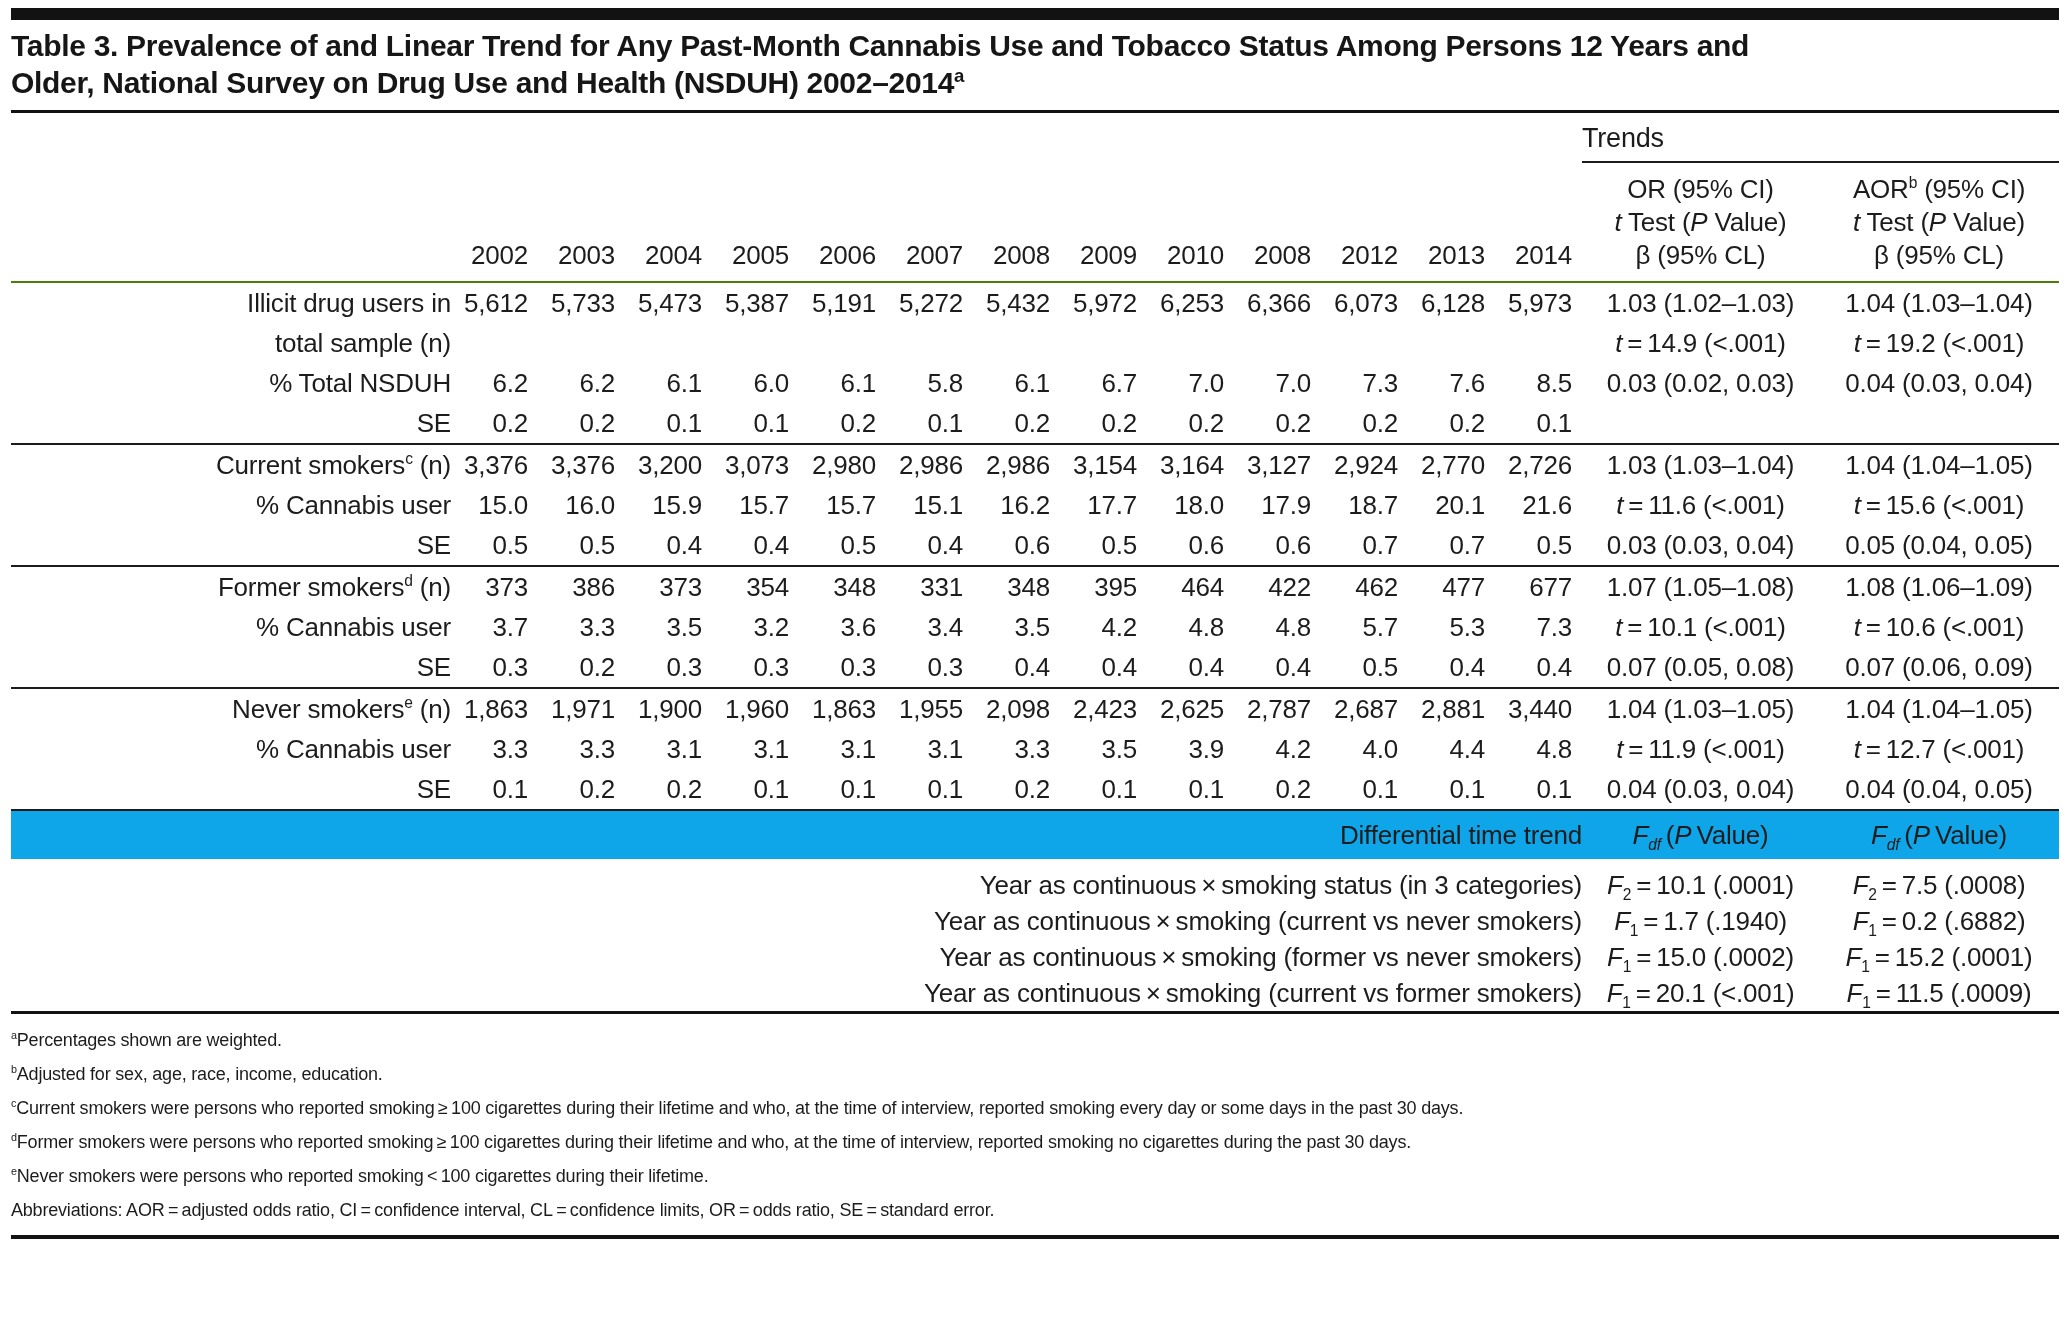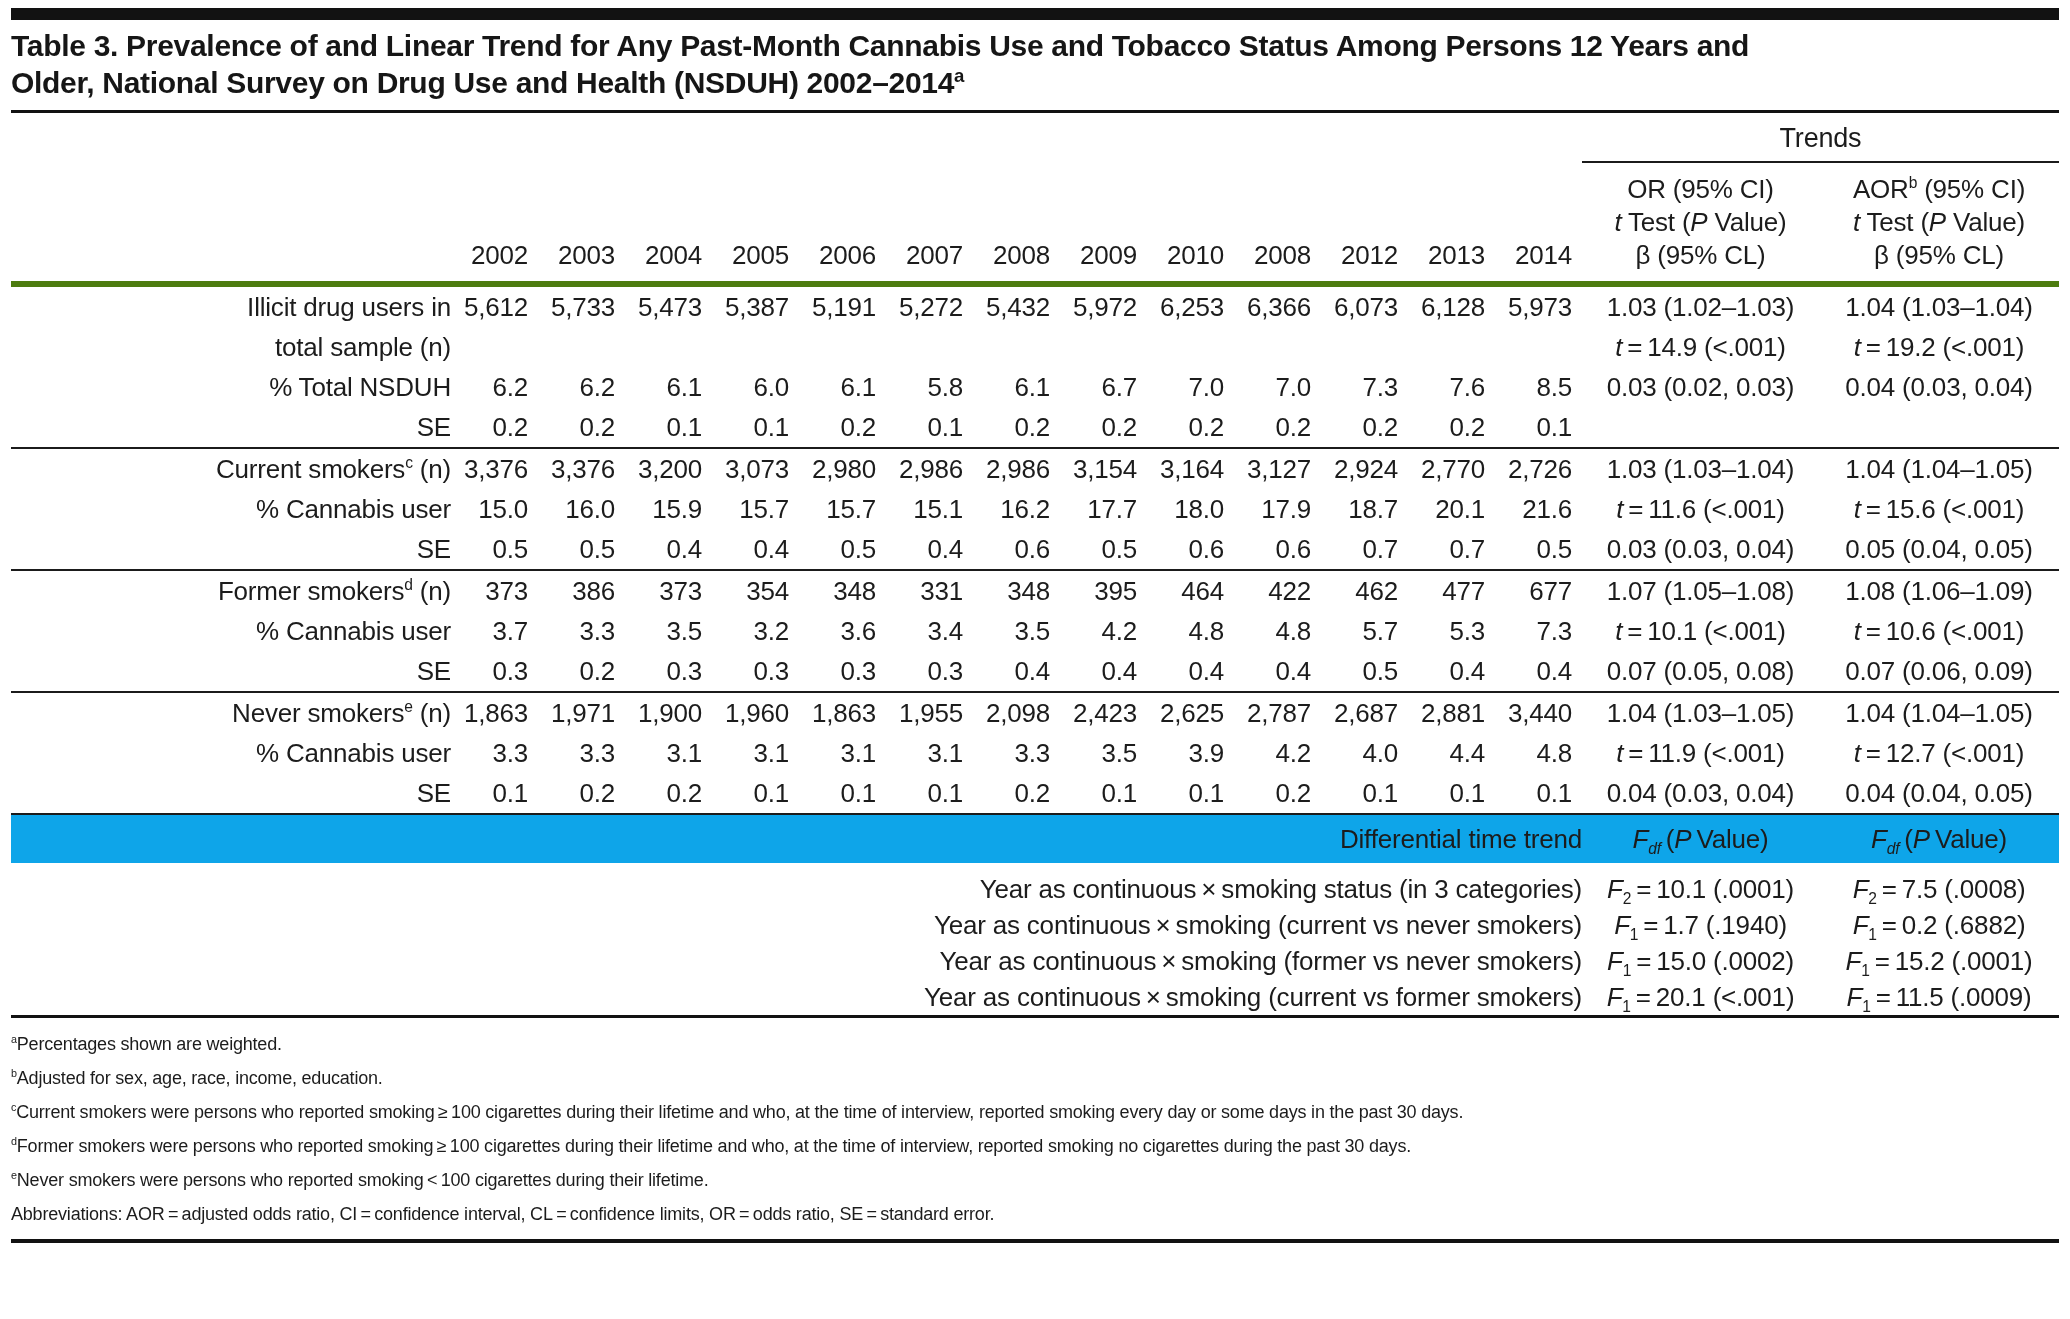--- a/index.html
+++ b/index.html
@@ -18,26 +18,26 @@
     margin:7px 0 9px 0;color:#161616;letter-spacing:-0.3px;
   }
   .title sup{font-size:62%;}
   table.tbl{
     width:2048px;table-layout:fixed;border-collapse:collapse;
     border-top:3px solid #121212;border-bottom:3px solid #121212;
   }
   th,td{font-size:26px;font-weight:400;vertical-align:bottom;}
   
   .trends-th{
-    text-align:center;font-size:27px;padding:10px 0 7px 0;
+    text-align:left;font-size:27px;padding:10px 0 7px 0;
     border-bottom:2px solid #1b1b1b;vertical-align:bottom;
   }
   .trend-th{vertical-align:middle;text-align:center;padding:10px 0 9px 0;}
   .hline{display:block;line-height:33px;}
-  thead tr:last-child th{border-bottom:6px solid #4d7c0f;}
+  thead tr:last-child th{border-bottom:2px solid #4d7c0f;}
   .yhead{text-align:right;vertical-align:bottom;padding:0 10px 10px 0;}
   
   td.lbl{text-align:right;padding:4px 0;line-height:32px;}
   td.lbl.indent{padding-left:28px;}
   td.num{text-align:right;padding:4px 10px 4px 0;line-height:32px;}
   td.trend{text-align:center;padding:4px 0;line-height:32px;}
   tr.block-first td{border-top:2px solid #1b1b1b;}
   tr.band td{
     background:#0ea5e9;border-top:2px solid #1b1b1b;
     padding-top:8px;padding-bottom:8px;

